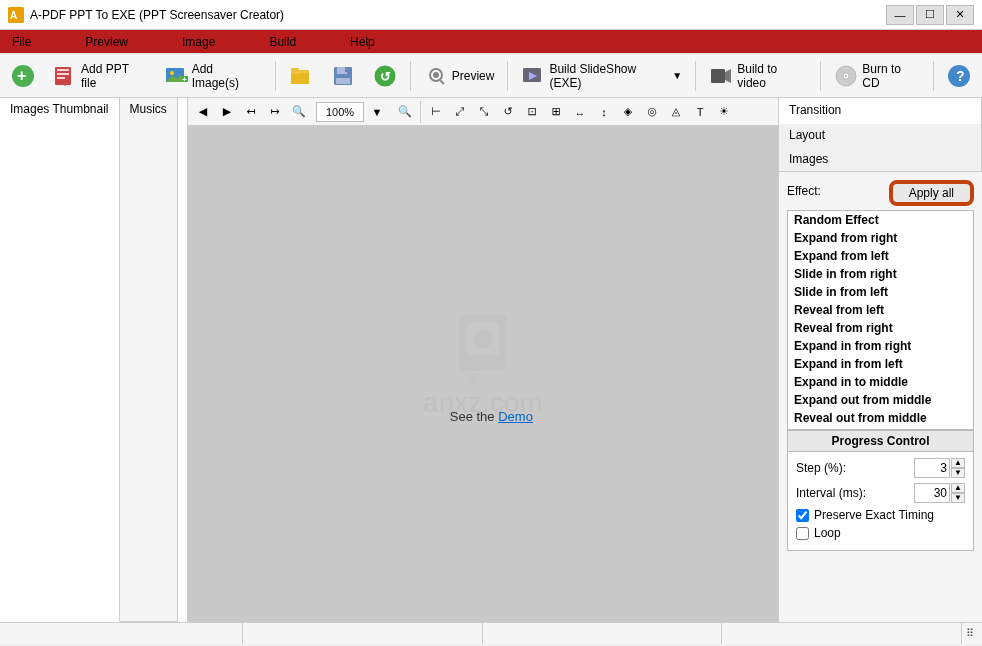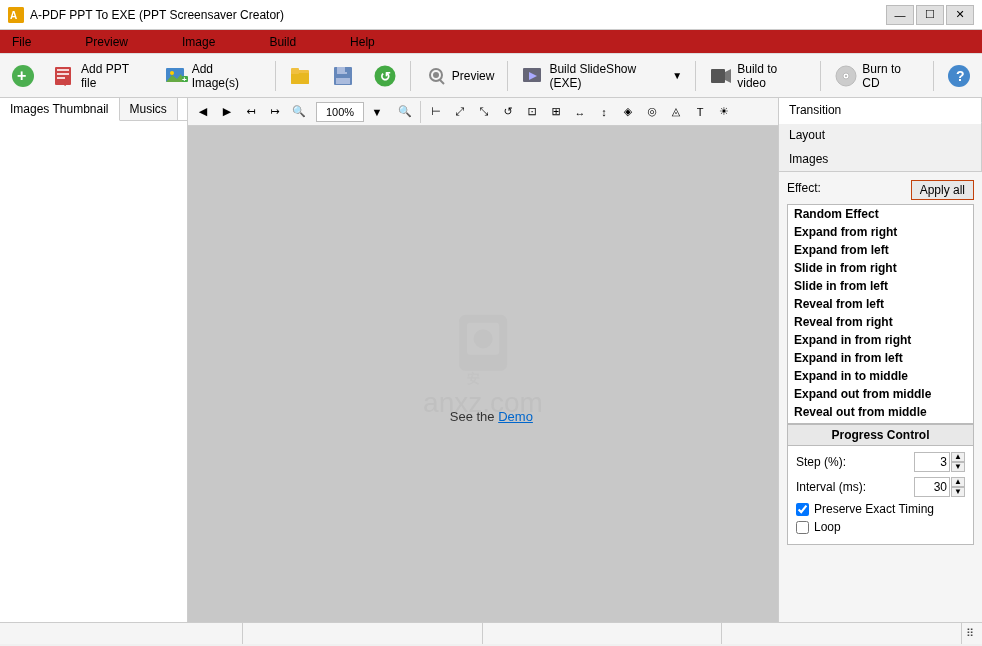--- a/index.html
+++ b/index.html
@@ -20,21 +20,21 @@
     .toolbar { background: #f5f5f5; border-bottom: 1px solid #ccc; display: flex; align-items: center; padding: 3px 4px; gap: 4px; height: 44px; }
     .toolbar-btn { display: flex; align-items: center; gap: 4px; padding: 3px 6px; border: 1px solid transparent; cursor: pointer; font-size: 12px; border-radius: 2px; }
     .toolbar-icon { width: 24px; height: 24px; display: flex; align-items: center; justify-content: center; }
     .toolbar-divider { width: 1px; height: 30px; background: #ccc; margin: 0 2px; }
     .dropdown-arrow { font-size: 10px; }
 
     
     .main-content { display: flex; height: calc(646px - 30px - 24px - 44px - 24px); }
 
     
-    .left-panel { width: 188px; border-right: 1px solid #ccc; background: #fff; display: flex; flex-direction: column; }
+    .left-panel { width: 188px; border-right: 1px solid #ccc; background: #fff; display: flex; flex-direction: row; }
     .left-tabs { display: flex; border-bottom: 1px solid #ccc; }
     .left-tab { padding: 4px 10px; cursor: pointer; font-size: 12px; border-right: 1px solid #ccc; background: #f5f5f5; }
     .left-tab.active { background: #fff; border-bottom: 1px solid #fff; margin-bottom: -1px; }
     .left-content { flex: 1; background: #fff; }
 
     
     .sub-toolbar { background: #f5f5f5; border-bottom: 1px solid #ccc; display: flex; align-items: center; padding: 2px 4px; gap: 2px; height: 28px; flex: 0 0 auto; }
     .sub-btn { width: 22px; height: 22px; display: flex; align-items: center; justify-content: center; border: 1px solid transparent; cursor: pointer; font-size: 11px; }
     .zoom-group { display: flex; align-items: center; gap: 2px; margin: 0 4px; }
     .zoom-input { width: 48px; height: 20px; border: 1px solid #bbb; text-align: center; font-size: 11px; padding: 0 2px; }
@@ -46,21 +46,21 @@
 
     
     .right-panel { width: 204px; border-left: 1px solid #ccc; background: #f5f5f5; display: flex; flex-direction: column; }
     .right-tabs { display: flex; border-bottom: 1px solid #ccc; background: #f0f0f0; flex-direction: column; }
     .right-tab { padding: 5px 10px; cursor: pointer; font-size: 12px; border-right: 1px solid #ccc; }
     .right-tab.active { background: #fff; border-bottom: 2px solid #fff; margin-bottom: -1px; }
     .right-content { padding: 8px; flex: 1; display: flex; flex-direction: column; gap: 0; }
 
     
     .section-label { font-size: 12px; font-weight: normal; margin-bottom: 4px; }
-    .apply-all-btn { float: right; padding: 2px 8px; background: #e8e8e8; border: 1px solid #c2410c; cursor: pointer; font-size: 12px; border-radius: 0; }
+    .apply-all-btn { float: right; padding: 2px 16px; background: #e8e8e8; border: 4px solid #c2410c; cursor: pointer; font-size: 12px; border-radius: 8px; }
     .effect-list-container { border: 1px solid #bbb; background: #fff; position: relative; }
     .effect-list { height: 218px; overflow-y: scroll; overflow-x: hidden; }
     .effect-item { padding: 2px 6px; cursor: pointer; font-size: 12px; white-space: nowrap; font-weight: bold; }
 
     
     .progress-section { border: 1px solid #bbb; background: #fff; padding: 6px 8px; }
     .progress-title { font-size: 12px; font-weight: bold; margin-bottom: 6px; text-align: center; background: #e8e8e8; margin: -6px -8px 6px -8px; padding: 3px; border-bottom: 1px solid #bbb; }
     .field-row { display: flex; align-items: center; margin-bottom: 5px; }
     .field-label { flex: 1; font-size: 12px; }
     .field-input-group { display: flex; align-items: center; }

